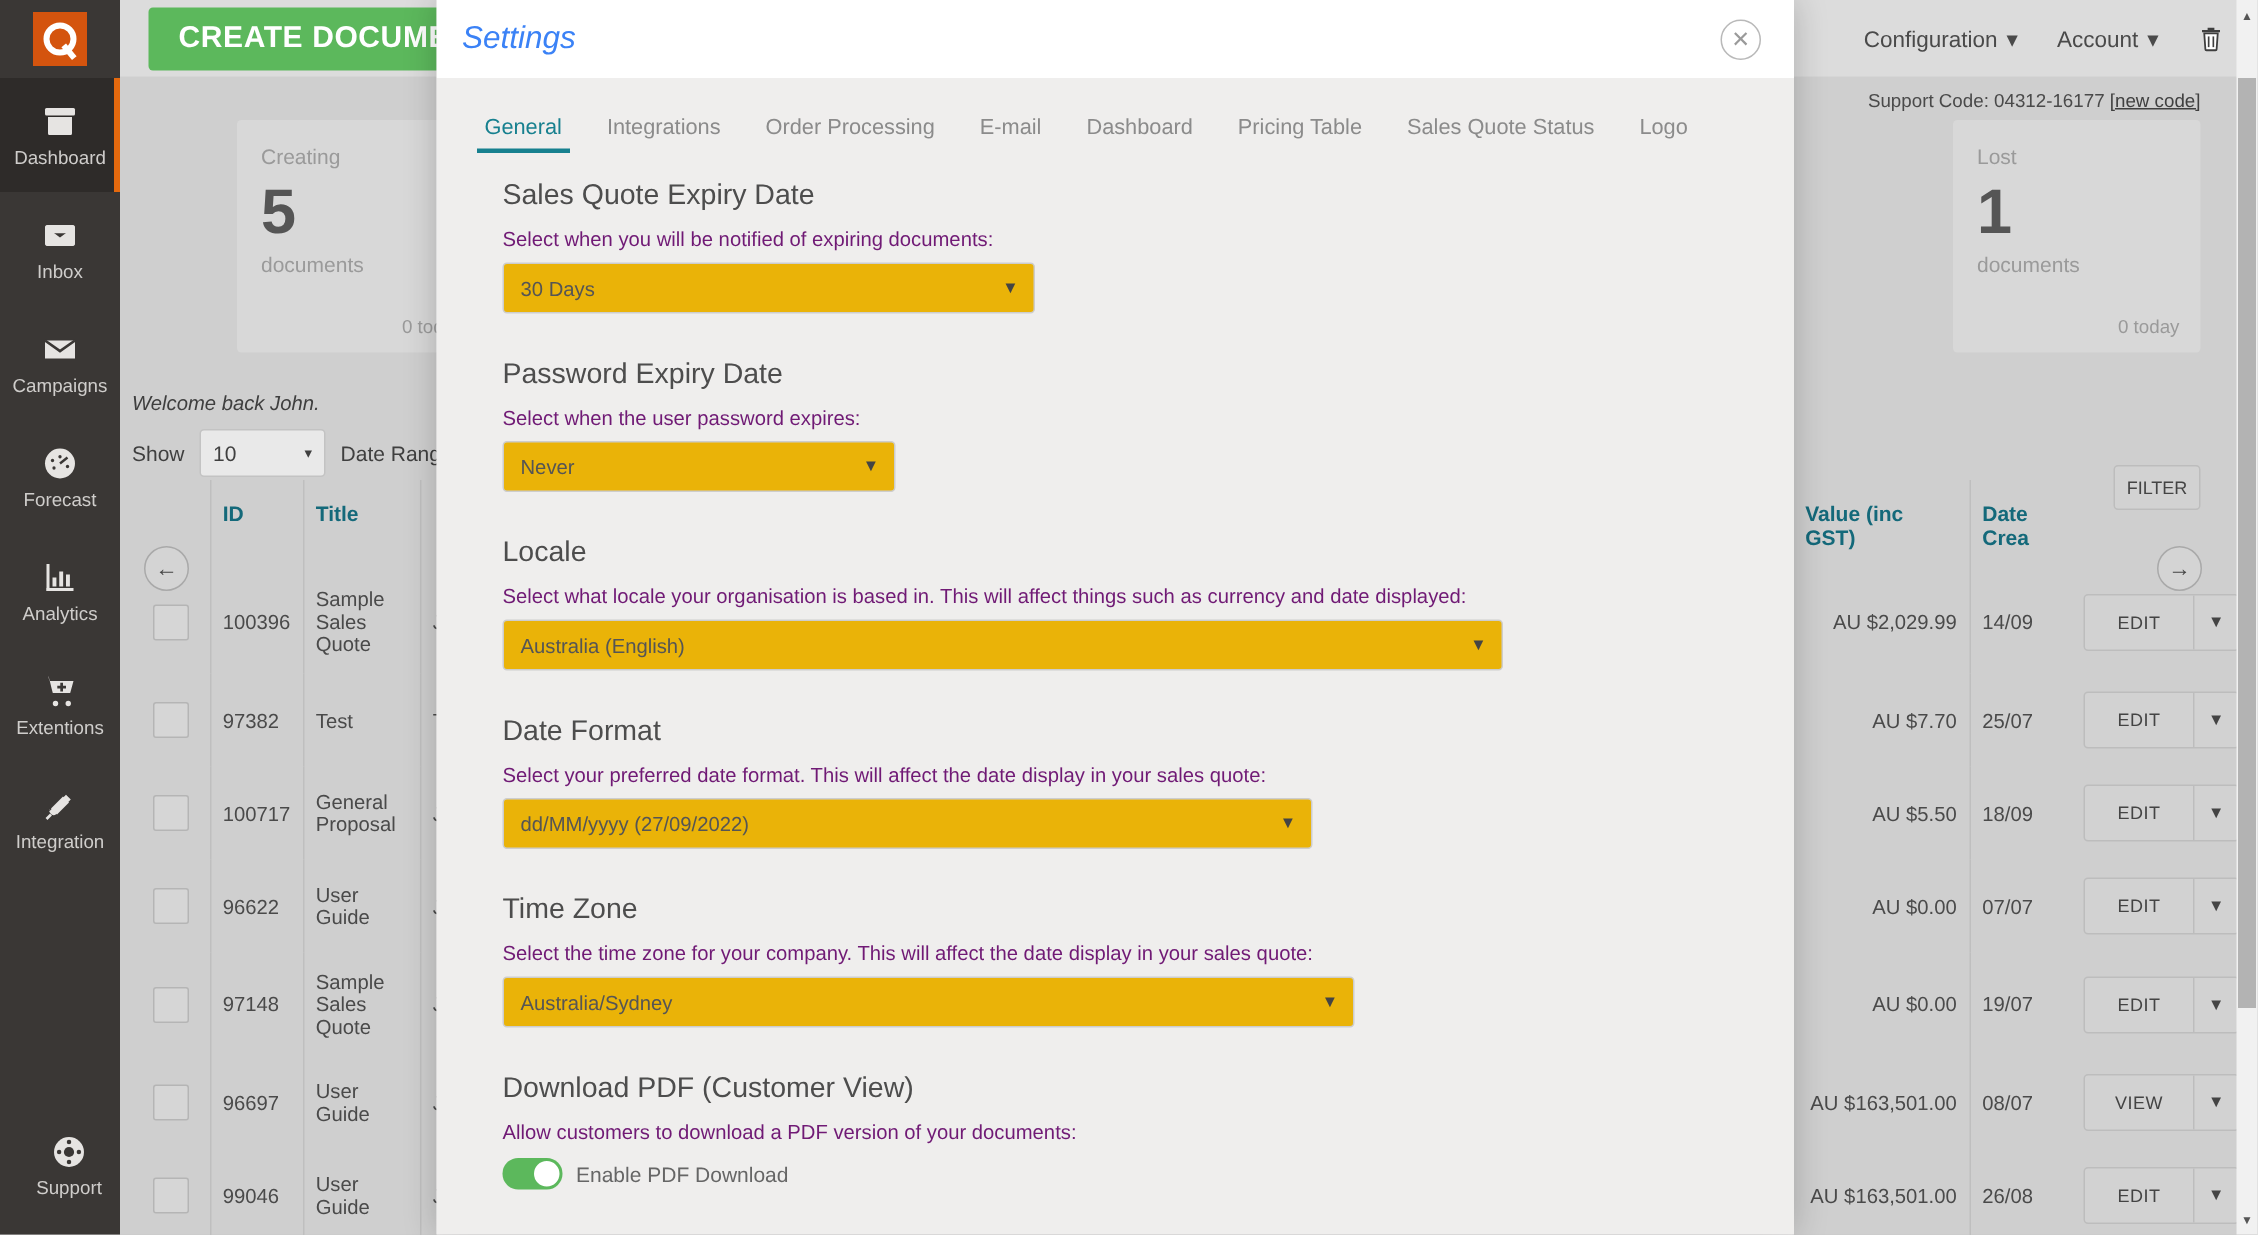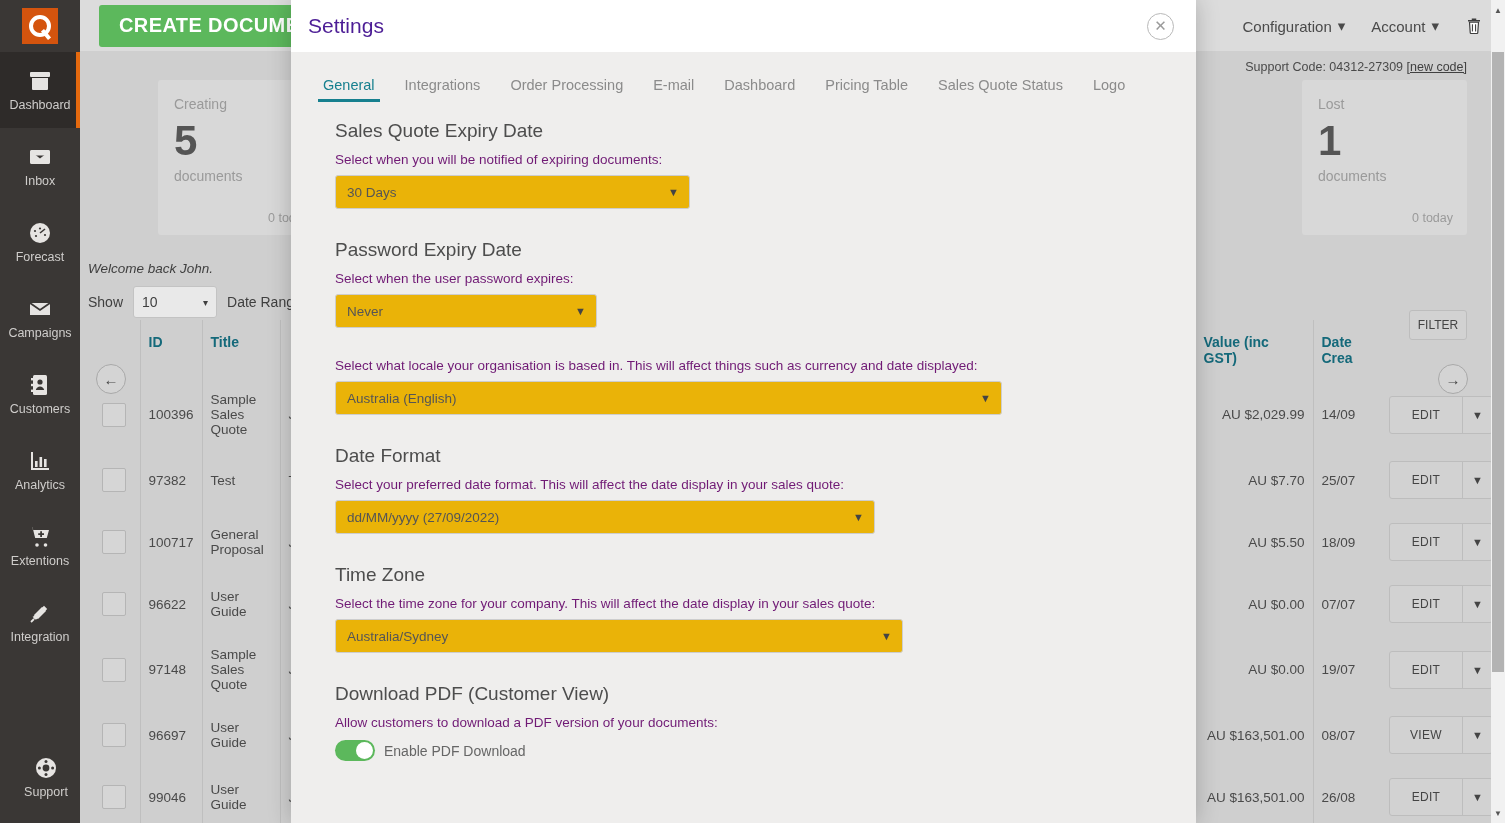--- a/index.html
+++ b/index.html
@@ -182,21 +182,21 @@
   .modal {
     position: absolute; left: 291px; top: 0; width: 905px; height: 823px;
     background: #efeeed; z-index: 20;
     box-shadow: 0 0 22px rgba(0,0,0,.22);
     display: flex; flex-direction: column; overflow: hidden;
   }
   .modal-head {
     height: 52px; background: #fff; flex: 0 0 auto;
     display: flex; align-items: center; padding: 0 22px 0 17px;
   }
-  .modal-title { font-size: 21px; color: #4c1d95; }
+  .modal-title { font-size: 21px; color: #3b82f6; font-style: italic; }
   .close-btn {
     margin-left: auto; width: 27px; height: 27px; border-radius: 50%;
     border: 1px solid #b9b9b9; display: flex; align-items: center;
     justify-content: center; color: #9a9a9a; font-size: 15px; cursor: pointer;
   }
   .tabs {
     flex: 0 0 auto; display: flex; align-items: flex-end; gap: 0;
     padding: 0 0 0 17px; background: #efeeed; height: 50px;
   }
   .tab {
@@ -268,55 +268,42 @@
             <path d="M2 7a2 2 0 0 1 2-2h16a2 2 0 0 1 2 2v10a2 2 0 0 1-2 2H4a2 2 0 0 1-2-2V7zm3.5 3.5L12 15l6.5-4.5"></path>
             <path d="M2 7a2 2 0 0 1 2-2h16a2 2 0 0 1 2 2v10a2 2 0 0 1-2 2H4a2 2 0 0 1-2-2V7zm2.4.6L12 13.4l7.6-5.8H4.4z"></path>
           </svg>
       </span>
       <span>Inbox</span>
     </div>
 
     <div class="nav-item">
       <span class="ic">
         <svg viewBox="0 0 24 24">
+            <path d="M2 6h20v12H2z"></path>
+            <path d="M2 6l10 7 10-7" fill="none" stroke="#3a3735" stroke-width="1.8"></path>
+          </svg>
+      </span>
+      <span>Campaigns</span>
+    </div>
+
+    <div class="nav-item">
+      <span class="ic">
+        <svg viewBox="0 0 24 24">
             <circle cx="12" cy="12" r="10"></circle>
             <circle cx="12" cy="12" r="9" fill="none"></circle>
             <path d="M12 12l5-4" stroke="#3a3735" stroke-width="1.6" fill="none"></path>
             <circle cx="7" cy="10" r="1.1" fill="#3a3735"></circle>
             <circle cx="12" cy="7.5" r="1.1" fill="#3a3735"></circle>
             <circle cx="17" cy="14" r="1.1" fill="#3a3735"></circle>
             <circle cx="8" cy="15" r="1.1" fill="#3a3735"></circle>
           </svg>
       </span>
       <span>Forecast</span>
     </div>
 
-    <div class="nav-item">
-      <span class="ic">
-        <svg viewBox="0 0 24 24">
-            <path d="M2 6h20v12H2z"></path>
-            <path d="M2 6l10 7 10-7" fill="none" stroke="#3a3735" stroke-width="1.8"></path>
-          </svg>
-      </span>
-      <span>Campaigns</span>
-    </div>
-
-    <div class="nav-item">
-      <span class="ic">
-        <svg viewBox="0 0 24 24">
-            <rect x="5" y="2" width="14" height="20" rx="1.5"></rect>
-            <circle cx="12" cy="9" r="2.6" fill="#3a3735"></circle>
-            <path d="M7.8 17c.6-2.4 2.2-3.6 4.2-3.6s3.6 1.2 4.2 3.6z" fill="#3a3735"></path>
-            <rect x="3" y="5" width="2" height="2.4"></rect>
-            <rect x="3" y="10.8" width="2" height="2.4"></rect>
-            <rect x="3" y="16.6" width="2" height="2.4"></rect>
-          </svg>
-      </span>
-      <span>Customers</span>
-    </div>
 
     <div class="nav-item">
       <span class="ic">
         <svg viewBox="0 0 24 24">
             <path d="M3 3h2v18H3z"></path>
             <path d="M3 19h18v2H3z"></path>
             <rect x="7" y="12" width="2.6" height="6"></rect>
             <rect x="11.5" y="8" width="2.6" height="10"></rect>
             <rect x="16" y="10" width="2.6" height="8"></rect>
           </svg>
@@ -384,21 +371,21 @@
             <path d="M6 7h12l-1 14a1 1 0 0 1-1 1H8a1 1 0 0 1-1-1L6 7z" fill="none" stroke="#3f3f3f" stroke-width="1.6"></path>
             <rect x="9.2" y="9.8" width="1.4" height="9.4"></rect>
             <rect x="13.4" y="9.8" width="1.4" height="9.4"></rect>
           </svg>
       </span>
     </div>
   </div>
 
   <div class="content">
     <div class="support-code">
-      <span>Support Code: 04312-27309</span>
+      <span>Support Code: 04312-16177</span>
       <a href="#">[new code]</a>
     </div>
 
     <div class="cards">
       <div class="card">
         <div>Creating</div>
         <div class="num">5</div>
         <div>documents</div>
         <div class="today">0 today</div>
       </div>
@@ -606,20 +593,21 @@
     <div class="group">
       <div class="sec-title">Password Expiry Date</div>
       <div class="sec-desc">Select when the user password expires:</div>
       <div class="sel w-262">
         <span>Never</span>
         <span class="cv">▼</span>
       </div>
     </div>
 
     <div class="group">
+      <div class="sec-title">Locale</div>
       <div class="sec-desc">Select what locale your organisation is based in. This will affect things such as currency and date displayed:</div>
       <div class="sel w-667">
         <span>Australia (English)</span>
         <span class="cv">▼</span>
       </div>
     </div>
 
     <div class="group">
       <div class="sec-title">Date Format</div>
       <div class="sec-desc">Select your preferred date format. This will affect the date display in your sales quote:</div>

